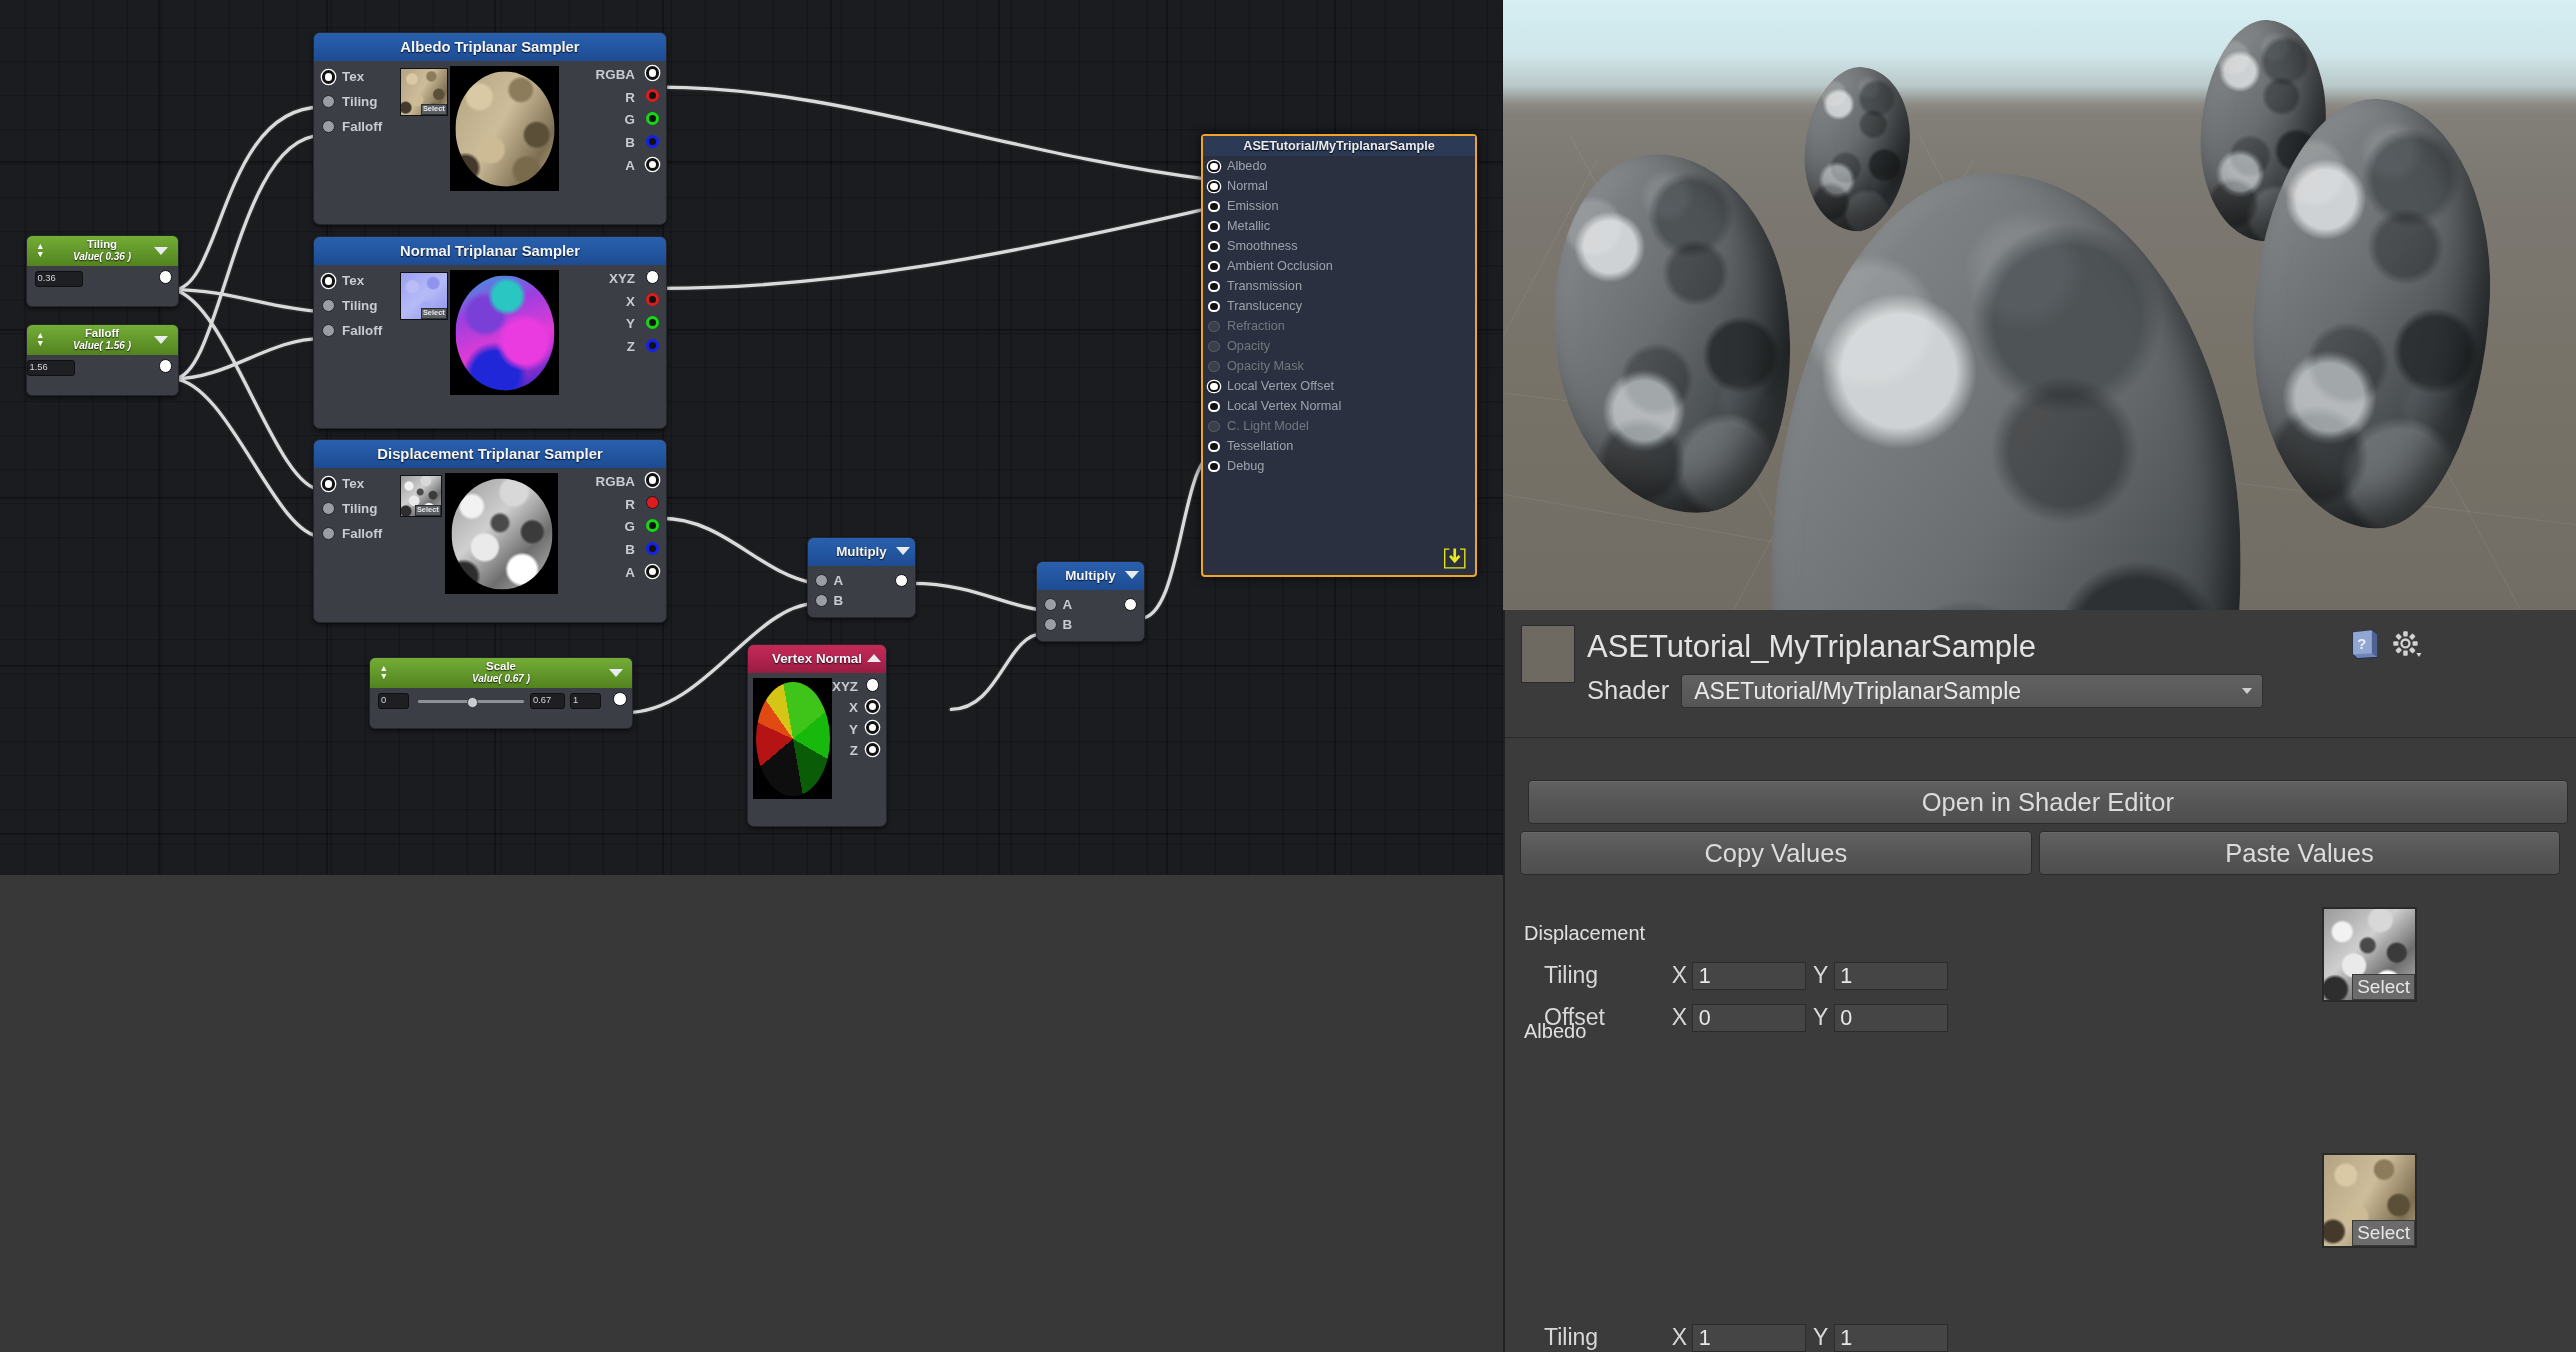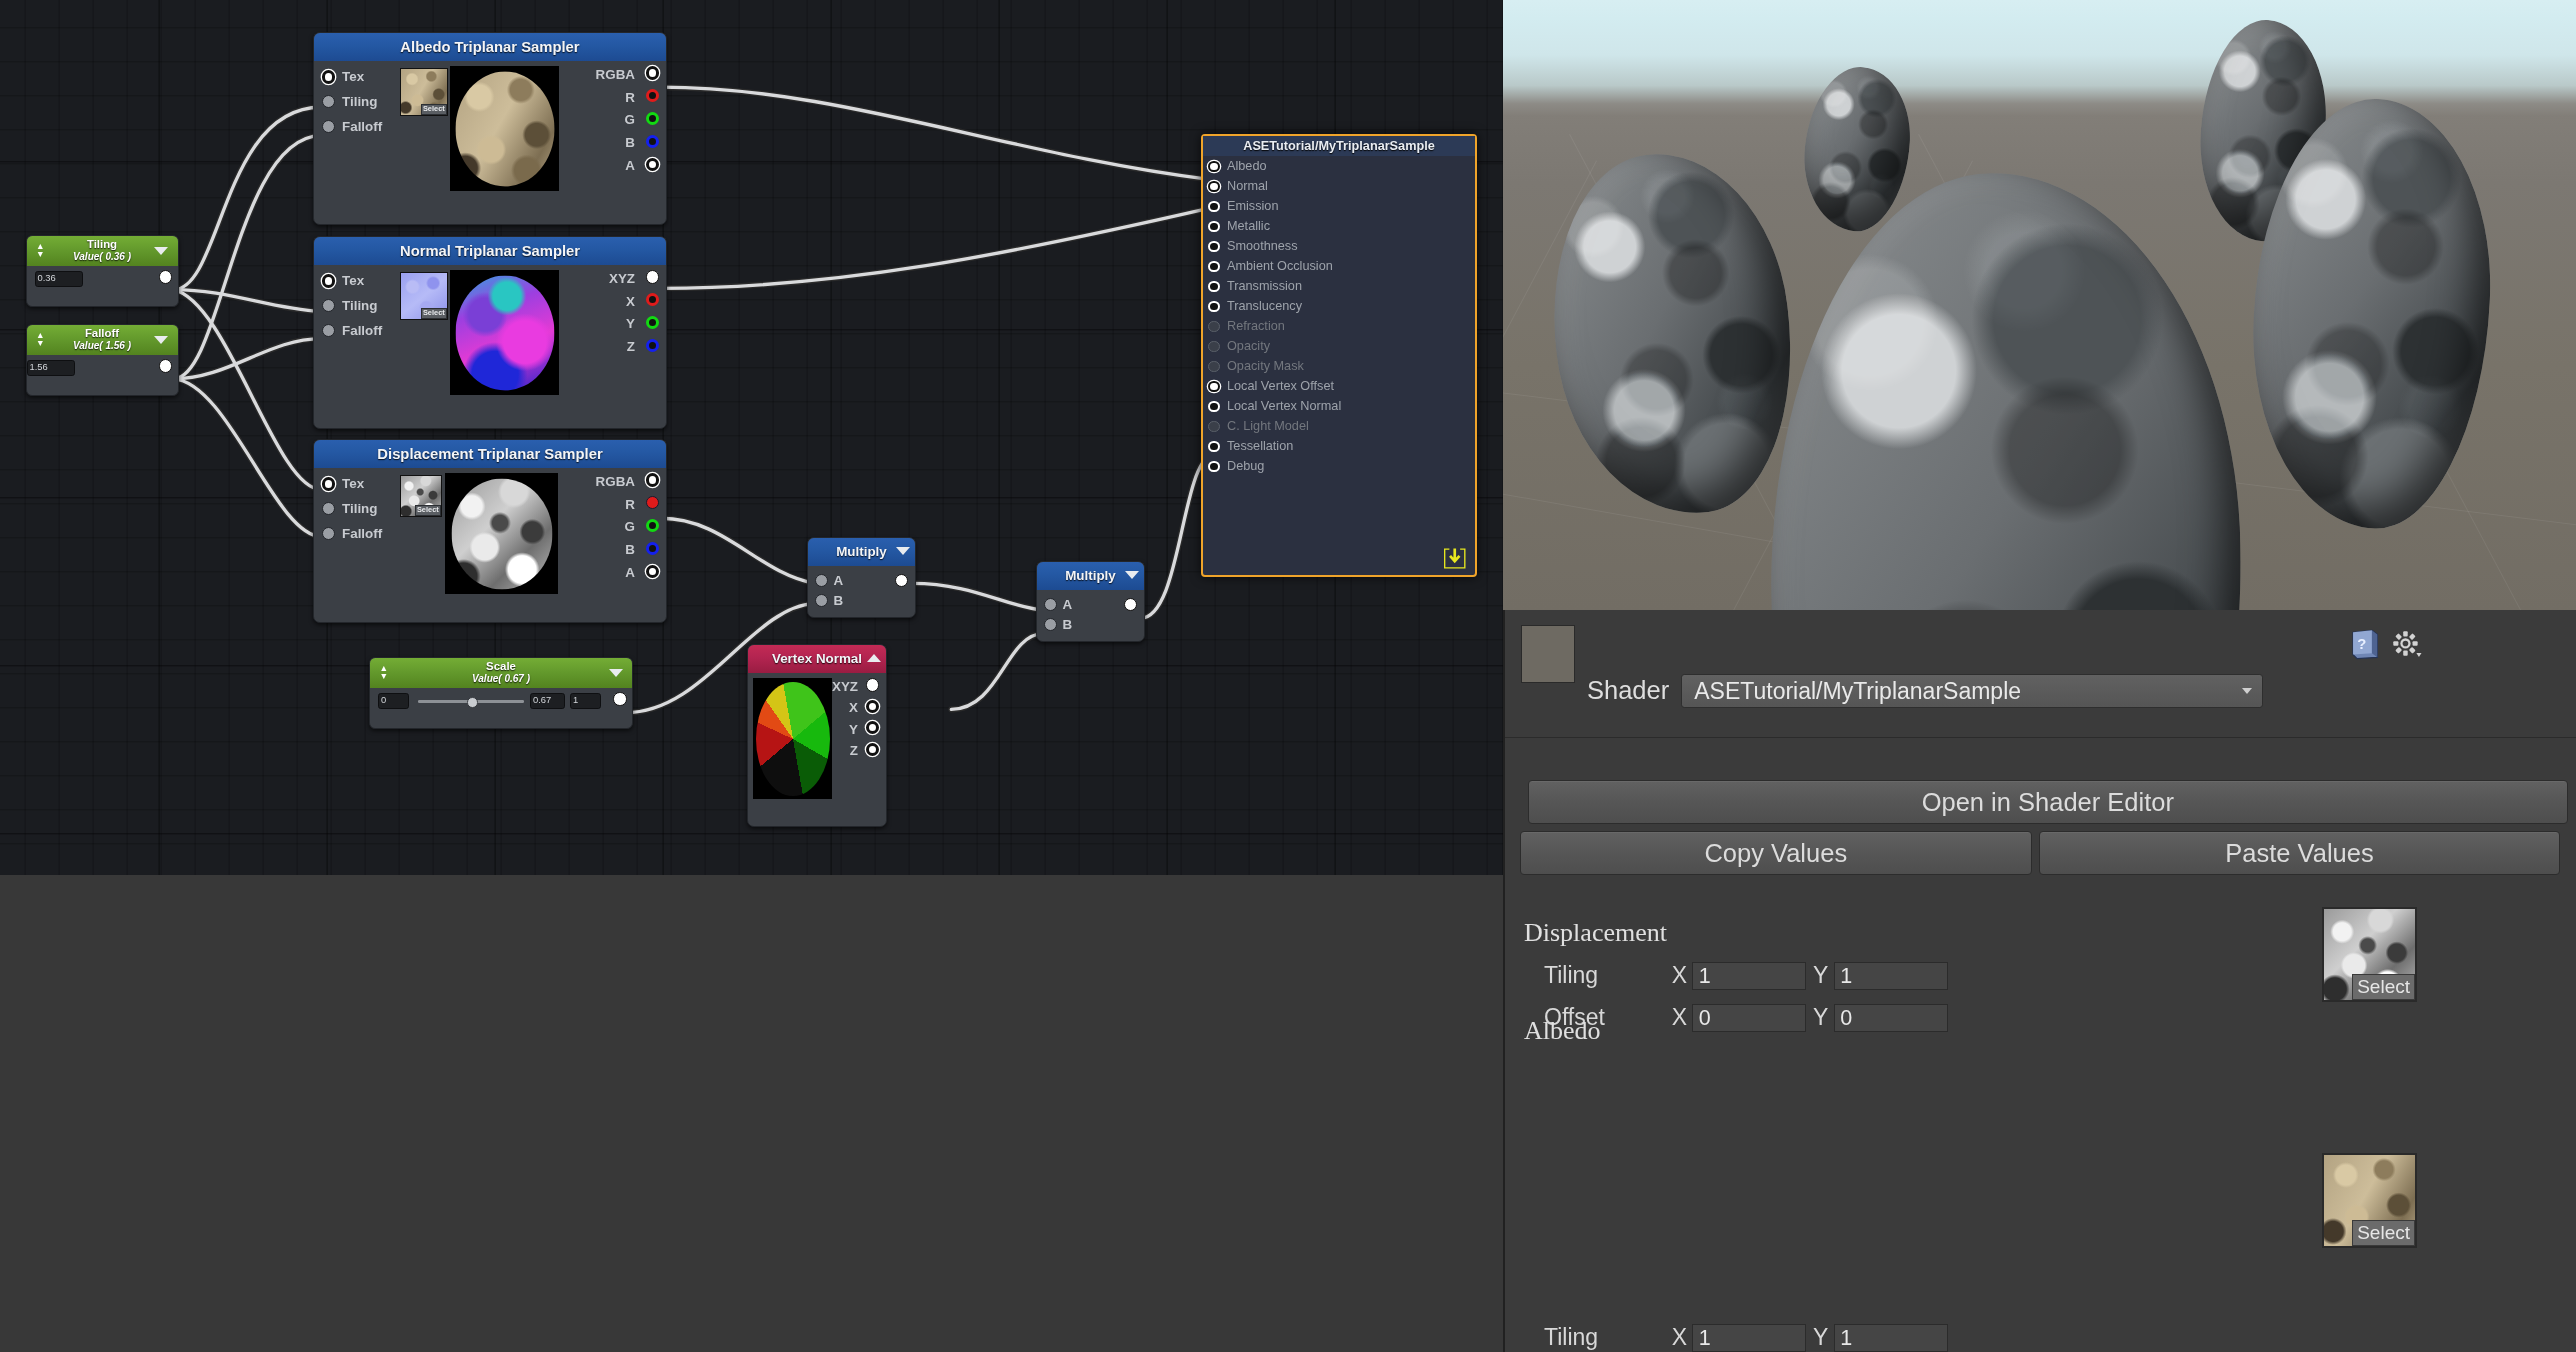--- a/index.html
+++ b/index.html
@@ -119,21 +119,21 @@
   #shaderdd .dd-caret{position:absolute;right:10.7px;width:0;height:0;border-left:5.4px solid transparent;
      border-right:5.4px solid transparent;border-top:6.7px solid #cfcfcf;}
 
   .btn{border-radius:4px;background:linear-gradient(to bottom,#616161 0%,#565656 50%,#4e4e4e 100%);
      border:0.7px solid #2c2c2c;color:#dcdcdc;display:flex;align-items:center;justify-content:center;
      font-size:25.5px;box-shadow:0 0.7px 0 rgba(255,255,255,.07) inset;}
   #openbtn{position:absolute;left:14.8px;top:170px;width:1038px;height:42px;margin-left:8px;}
   #copybtn{position:absolute;left:14.8px;top:221px;width:510px;height:42px;}
   #pastebtn{position:absolute;left:534px;top:221px;width:519px;height:42px;}
 
-  .sec-title{position:absolute;color:#e0e0e0;font-size:26px;line-height:28px;font-family:Liberation Serif, serif;}
+  .sec-title{position:absolute;color:#e0e0e0;font-size:20px;line-height:28px;}
   .proprow{position:absolute;display:flex;align-items:center;}
   .proplbl{color:#d8d8d8;font-size:23px;line-height:25.5px;width:121px;}
   .axis{color:#d8d8d8;font-size:23px;line-height:25.5px;margin:0 5.4px 0 6.7px;}
   .field{width:114px;height:28px;background:#454545;border:0.7px solid #2b2b2b;
      color:#e8e8e8;font-size:21.5px;line-height:27px;padding:0 5.4px;box-sizing:border-box;
      display:flex;align-items:center;}
   .texslot{position:absolute;width:91px;height:91px;border:2px solid #2a2a2a;overflow:hidden;background:#555;}
   .texslot .sel{position:absolute;right:0;bottom:0;background:#6b6b6b;color:#e6e6e6;
      font-size:19px;line-height:24px;padding:0 4px;border:0.7px solid #3a3a3a;}
 
@@ -482,20 +482,21 @@
     <div class="rock noiseRock" style="left:302px;top:67px;width:104px;height:164px;transform:rotate(6deg);"></div>
     <div class="rock noiseRock" style="left:698px;top:20px;width:124px;height:221px;transform:rotate(4deg);"></div>
     <div class="rock noiseRock" style="left:751px;top:99px;width:235px;height:429px;transform:rotate(3deg);"></div>
     <div class="rock noiseRock" style="left:268px;top:173px;width:470px;height:818px;transform:rotate(-1deg);"></div>
   </div>
 
   <div id="inspector">
 
     <div id="insp-head">
       <div id="matpreview" class="noiseRock"></div>
+      <div id="insp-title">ASETutorial_MyTriplanarSample</div>
 
       <svg id="helpicon" viewBox="0 0 46 46">
         <path d="M6,5 L34,2 L42,8 L42,42 L12,44 L6,38 Z" fill="#6f86b5" stroke="#243252" stroke-width="2"></path>
         <path d="M6,5 L34,2 L34,36 L6,38 Z" fill="#91a7d2"></path>
         <path d="M34,2 L42,8 L42,42 L34,36 Z" fill="#4e6391"></path>
         <text x="19" y="29" font-family="Liberation Sans, sans-serif" font-size="22" font-weight="bold" fill="#e9f0ff" text-anchor="middle">?</text>
       </svg>
 
       <svg id="gearicon" viewBox="0 0 46 46">
         <g fill="#d2d2d2">

